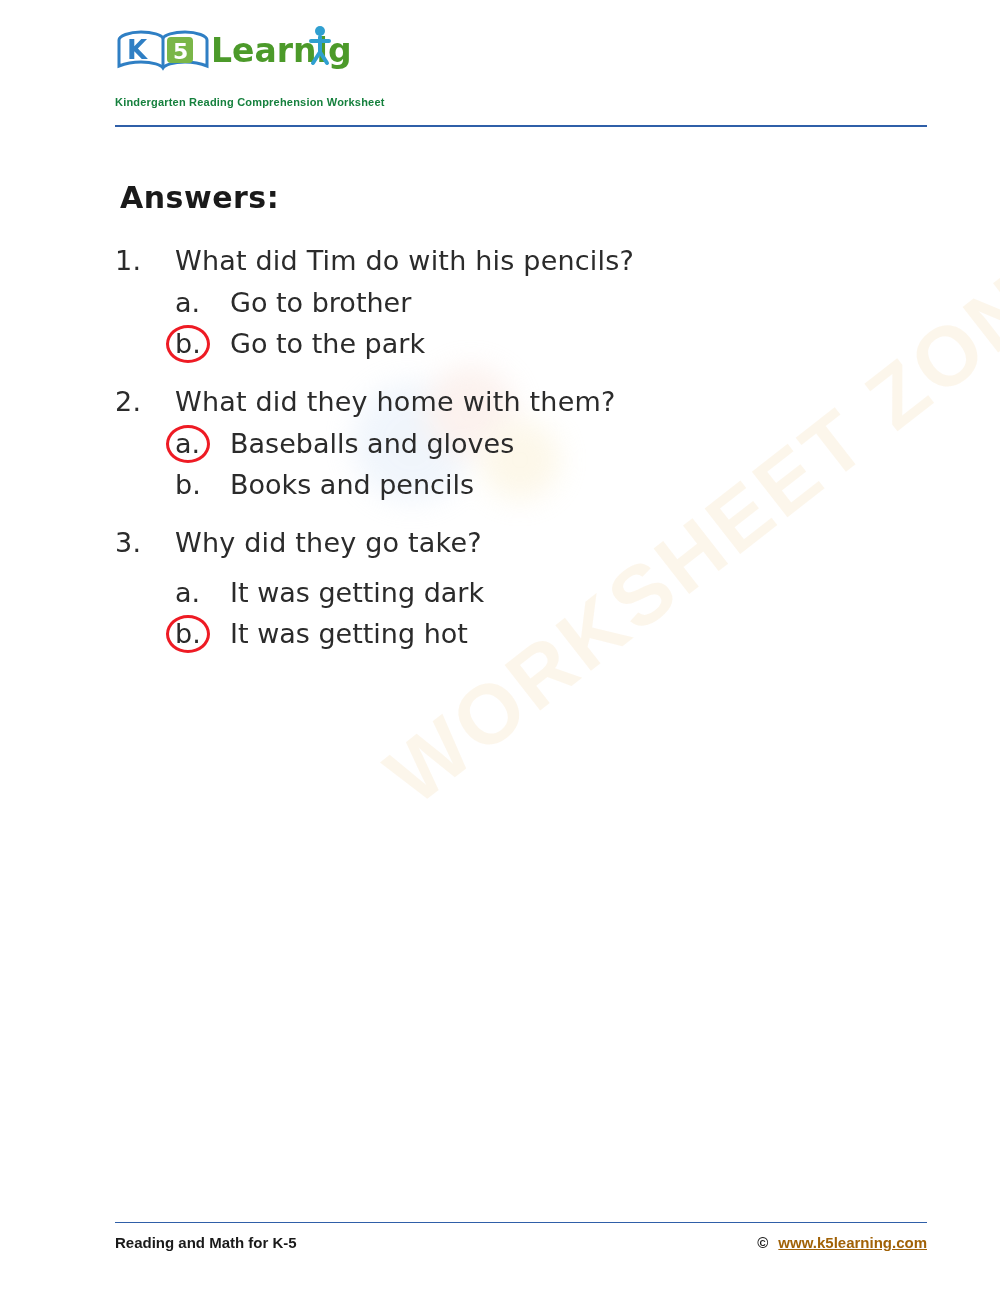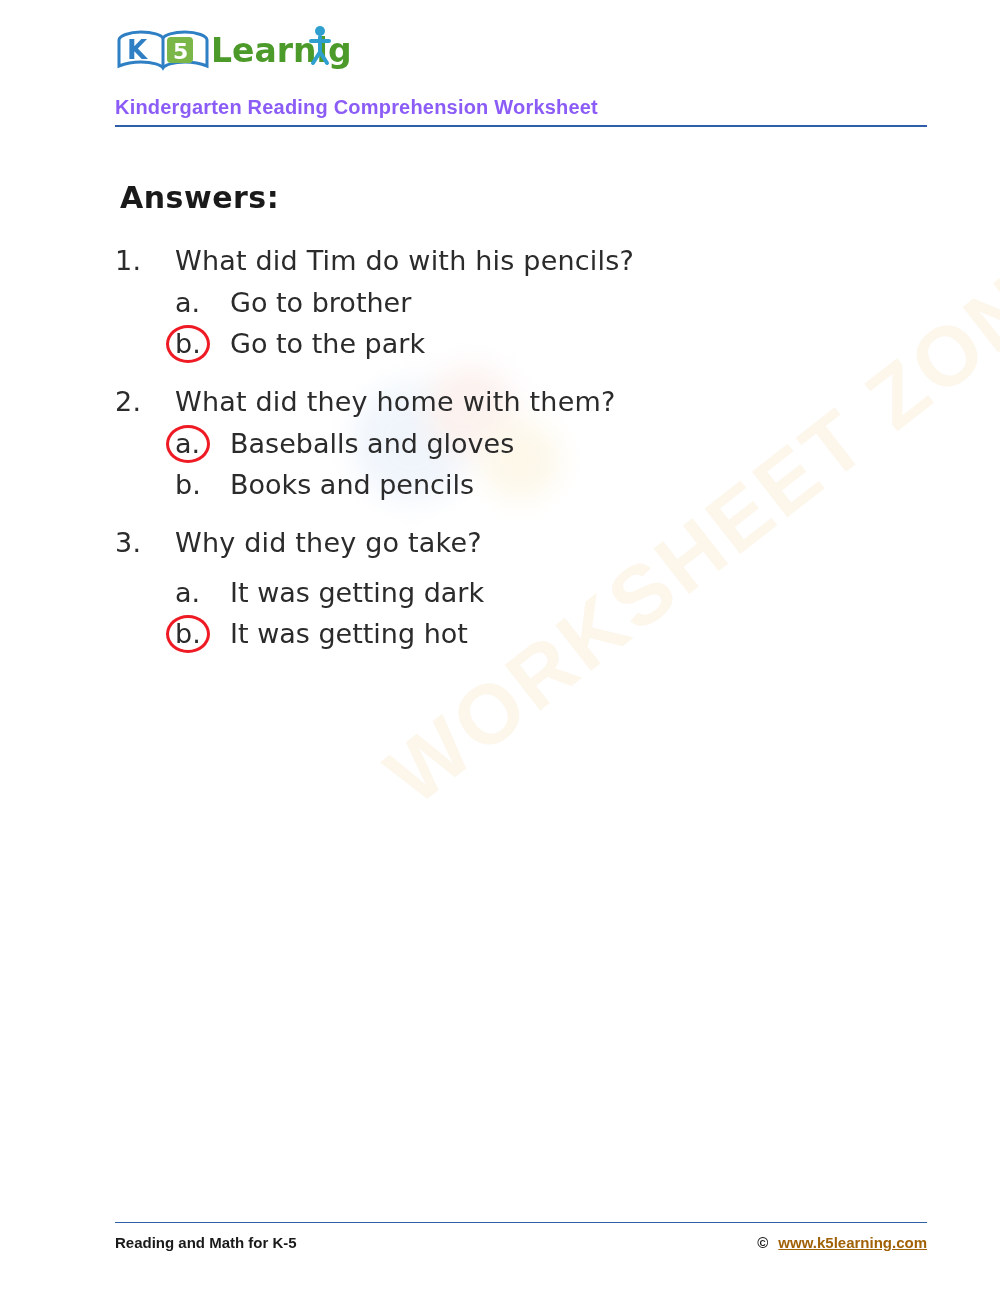--- a/index.html
+++ b/index.html
@@ -68,23 +68,23 @@
   .logo {
     position: relative;
     height: 54px;
     width: 300px;
   }
   .logo svg { display: block; }
   .header-title {
     position: absolute;
     left: 0;
     top: 74px;
-    font-size: 20px;
-    font-weight: bold;
-    color: #8b5cf6;
+    font-size: 11px;
+    font-weight: bold;
+    color: #15803d;
     letter-spacing: 0.2px;
   }
   .header-rule {
     position: absolute;
     left: 0;
     top: 103px;
     width: 812px;
     height: 2px;
     background: #2f5fa8;
   }

